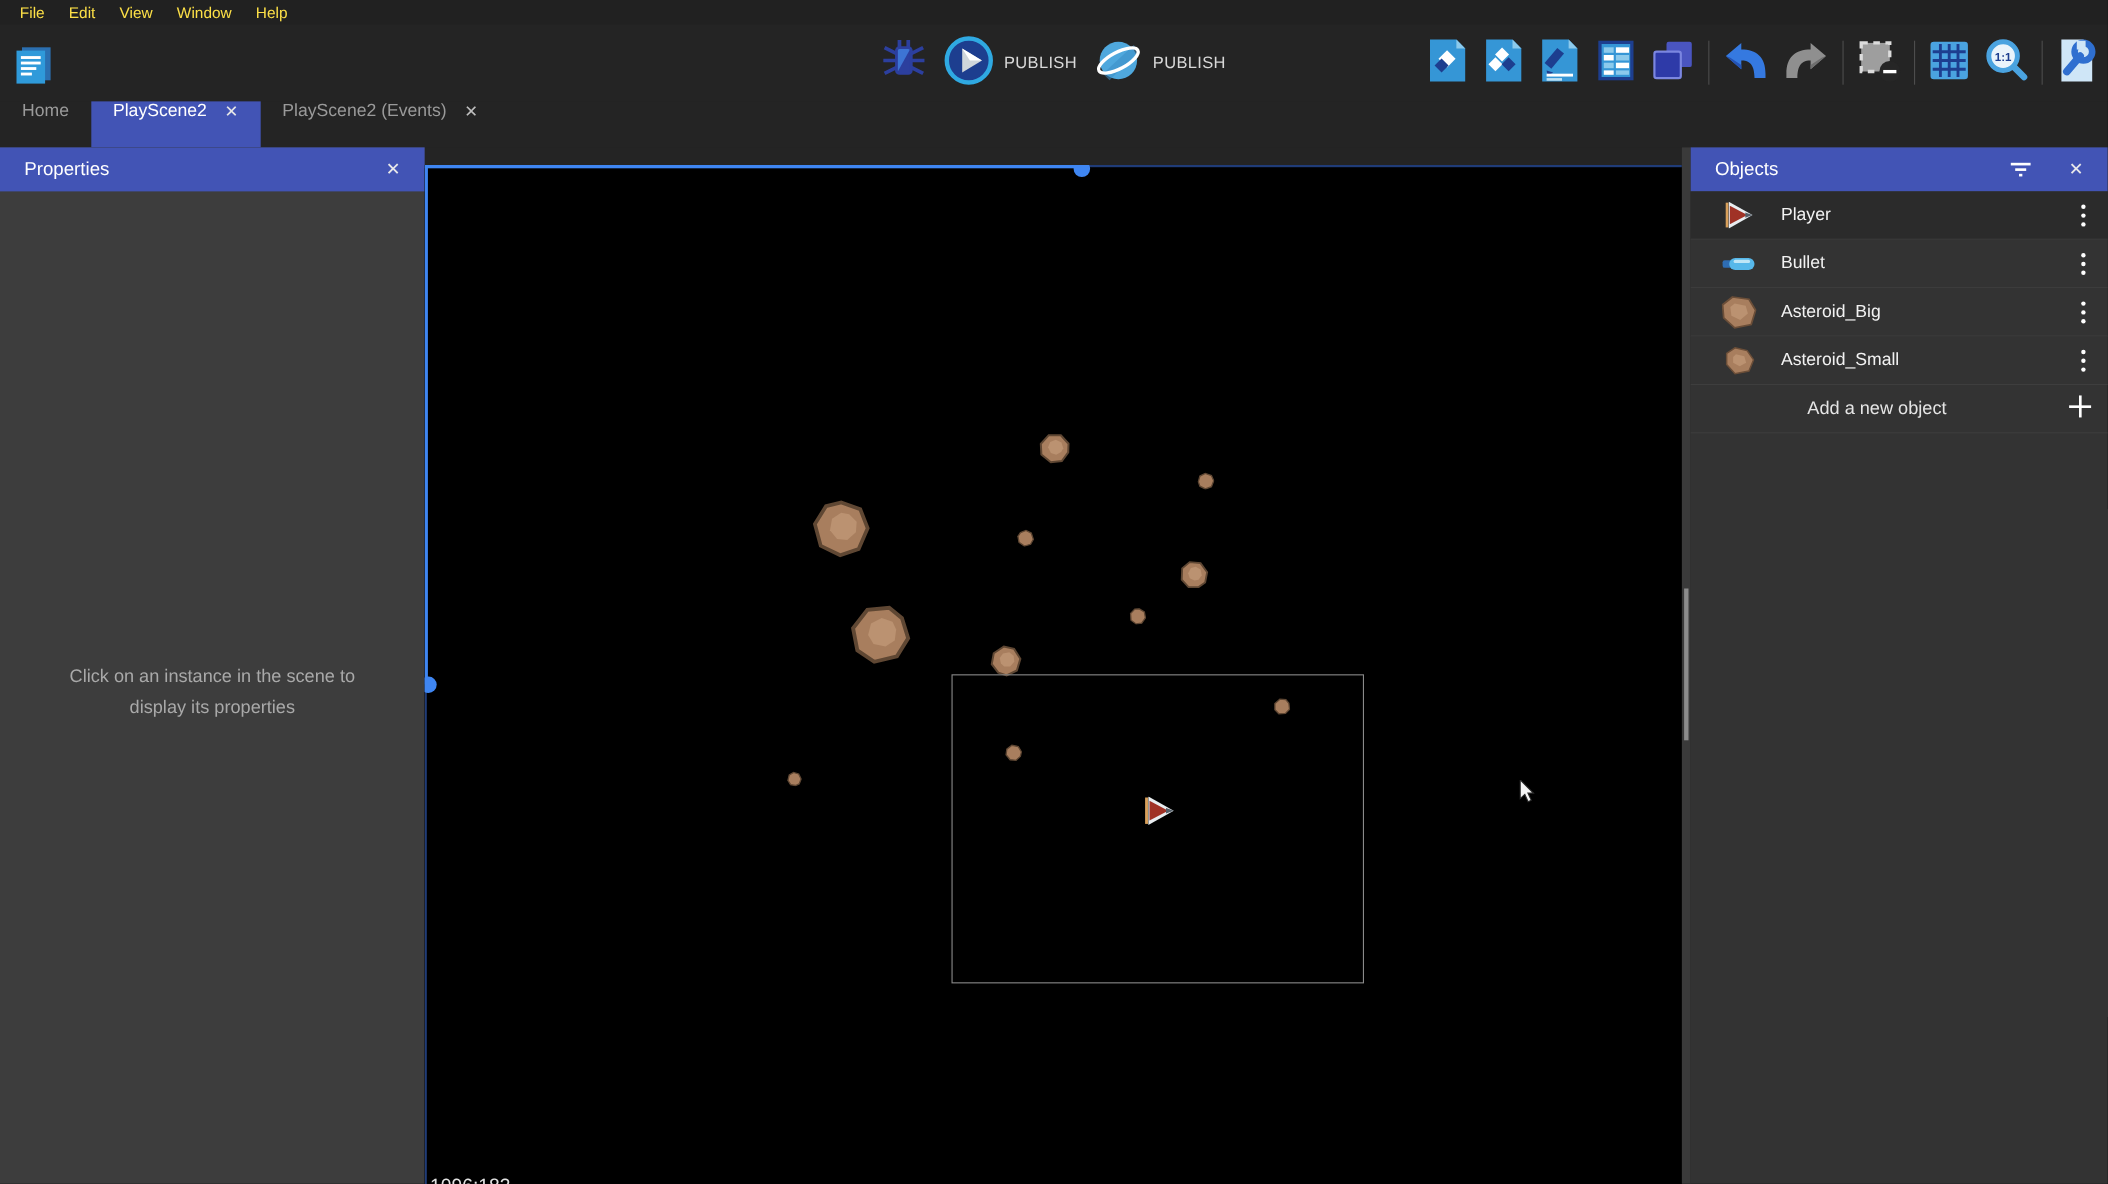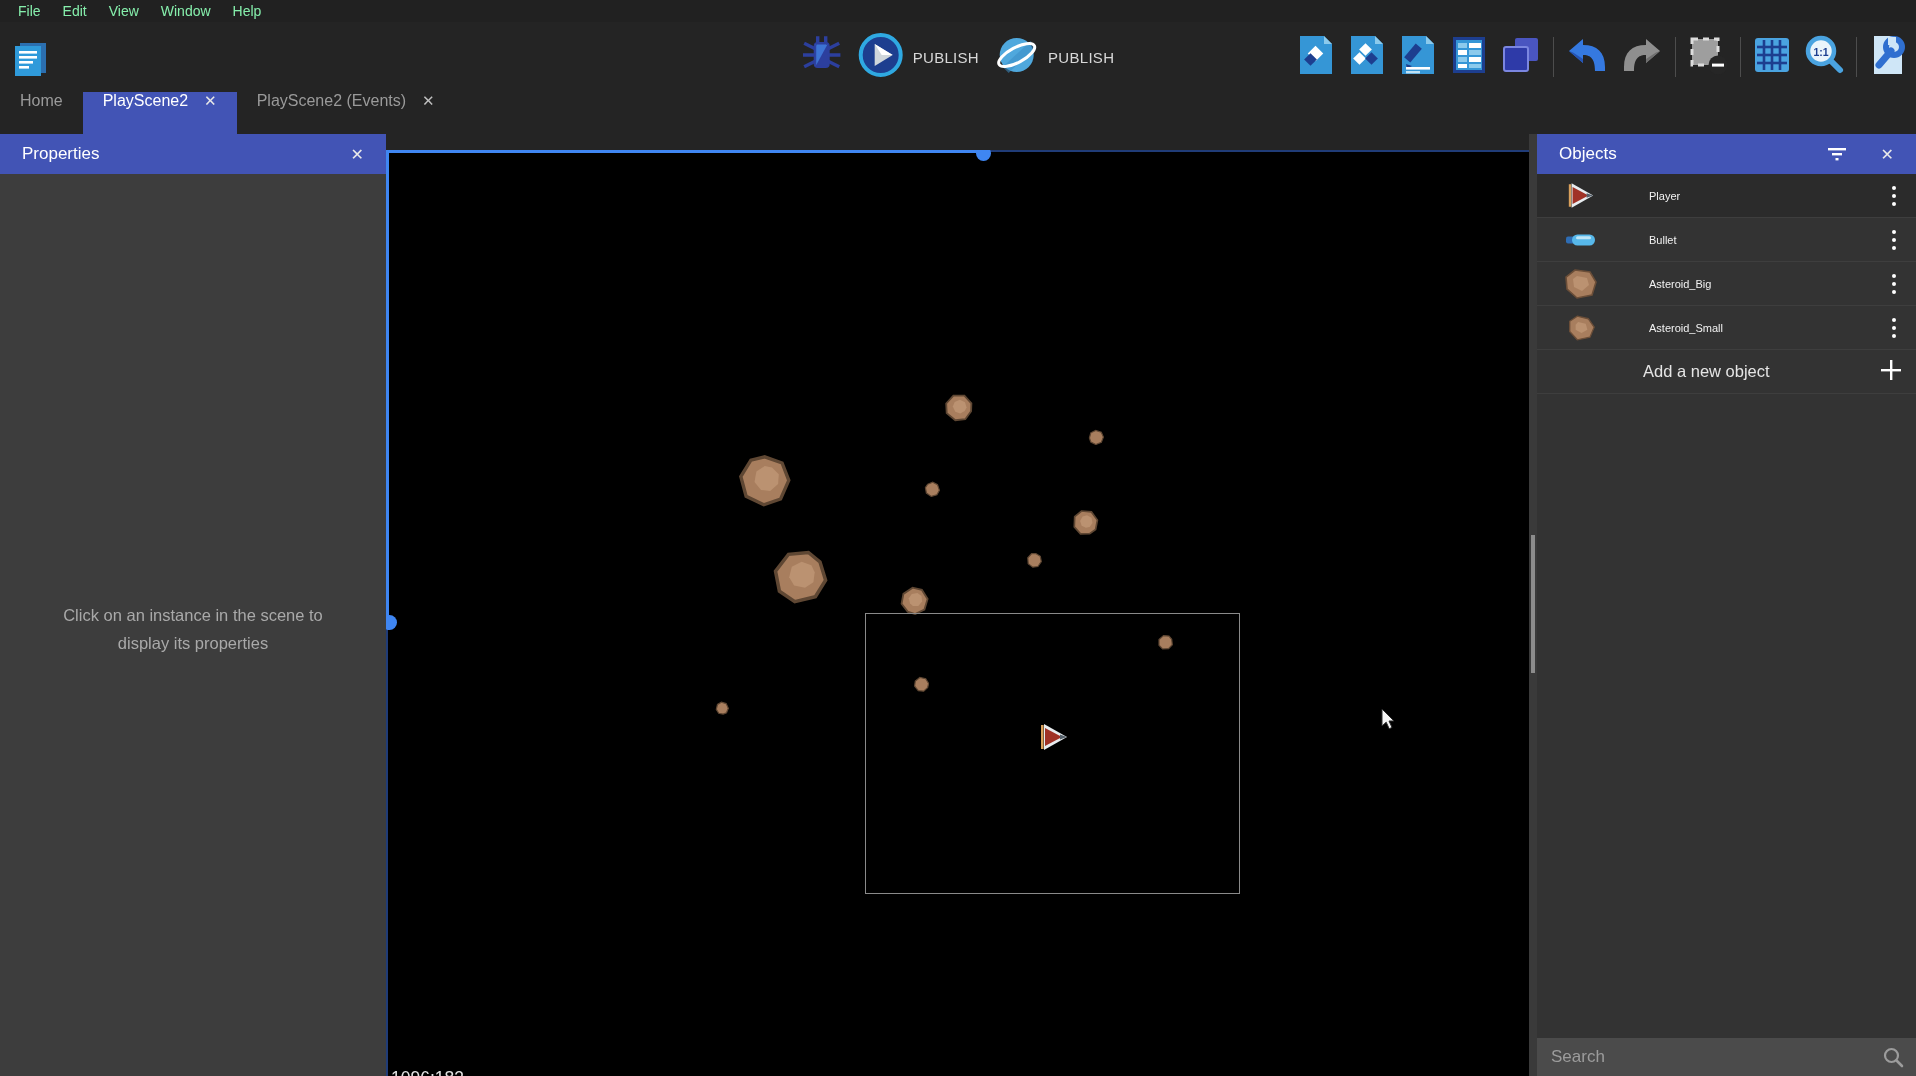--- a/index.html
+++ b/index.html
@@ -2,21 +2,21 @@
 <html><head>
 <meta charset="utf-8">
 <style>
   * { box-sizing: border-box; margin: 0; padding: 0; }
   html,body { width:1916px; height:1076px; overflow:hidden; background:#242424;
               font-family:"Liberation Sans", sans-serif; }
 
   
   .menubar { height:22px; background:#212121; display:flex; align-items:center;
              padding-left:8px; gap:2px; }
-  .menu-item { color:#86efac; font-size:14px; padding:0 10px; cursor:default; }
+  .menu-item { color:#fde047; font-size:14px; padding:0 10px; cursor:default; }
 
   
   .toolbar { position:relative; height:70px; background:#242424; }
   .pm-btn { position:absolute; left:10px; top:17px; width:40px; height:40px; }
   .toolbar-center { position:absolute; left:50%; top:0; transform:translateX(-50%);
                     height:70px; display:flex; align-items:center; gap:16px; }
   .tb-btn { display:flex; align-items:center; gap:9px; }
   .tb-label { color:#d8d8d8; font-size:15px; letter-spacing:0.3px; }
   .toolbar-right { position:absolute; right:8px; top:0; height:70px;
                    display:flex; align-items:center; gap:11px; }
@@ -57,21 +57,21 @@
   
   .vscroll { position:absolute; left:1529px; top:0; width:8px; height:942px; background:#3a3a3a; }
   .vscroll-thumb { position:absolute; left:2px; width:4px; background:#8c8c8c; }
 
   
   .objects { position:absolute; left:1537px; top:0; width:379px; height:942px; background:#333; }
   .obj-row { position:relative; height:44px; display:flex; align-items:center;
              border-bottom:1px solid #3e3e3e; background:#333; }
   .obj-row.selected { background:#2b2b2b; }
   .obj-icon { width:44px; margin-left:22px; display:flex; justify-content:center; align-items:center; }
-  .obj-label { margin-left:46px; font-size:11px; color:#f2f2f2; }
+  .obj-label { margin-left:16px; font-size:16px; color:#f2f2f2; }
   .kebab { position:absolute; right:16px; top:50%; transform:translateY(-50%);
            display:flex; flex-direction:column; gap:4px; padding:4px; }
   .kebab i { width:4px; height:4px; border-radius:50%; background:#fff; }
   .add-row { position:relative; height:44px; display:flex; align-items:center;
              border-bottom:1px solid #3e3e3e; }
   .add-label { margin-left:106px; color:#e5e5e5; font-size:16.5px; }
   .add-plus { position:absolute; right:14px; top:50%; transform:translateY(-50%); }
 
   .search-bar { position:absolute; left:0; bottom:0; width:379px; height:38px;
                 background:#4b4b4b; display:flex; align-items:center; }
@@ -436,23 +436,14 @@
     <div class="add-row">
       <span class="add-label">Add a new object</span>
       <span class="add-plus">
         <svg width="22" height="22" viewBox="0 0 22 22">
           <rect x="10" y="1" width="2.4" height="20" fill="#fff"></rect>
           <rect x="1" y="10" width="20" height="2.4" fill="#fff"></rect>
         </svg>
       </span>
     </div>
 
-    <div class="search-bar">
-      <input class="search-input" type="text" placeholder="Search" style="">
-      <span class="search-icon">
-        <svg width="22" height="22" viewBox="0 0 22 22">
-          <circle cx="9.5" cy="9.5" r="6.5" fill="none" stroke="#9c9c9c" stroke-width="2.2"></circle>
-          <line x1="14.5" y1="14.5" x2="20" y2="20" stroke="#9c9c9c" stroke-width="2.6" stroke-linecap="round"></line>
-        </svg>
-      </span>
-    </div>
   </div>
 </div>
 
 </body></html>

